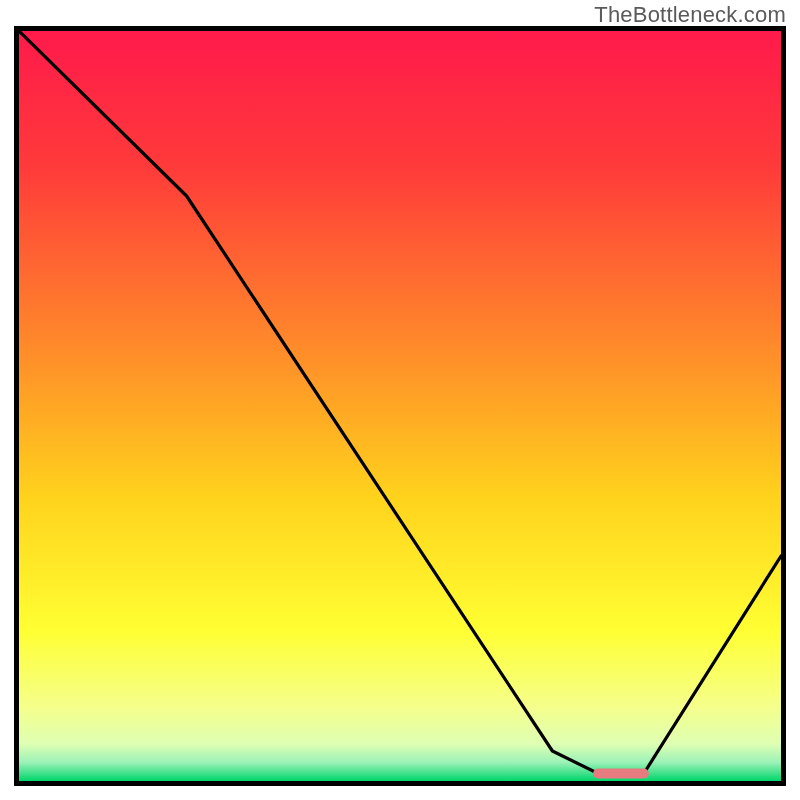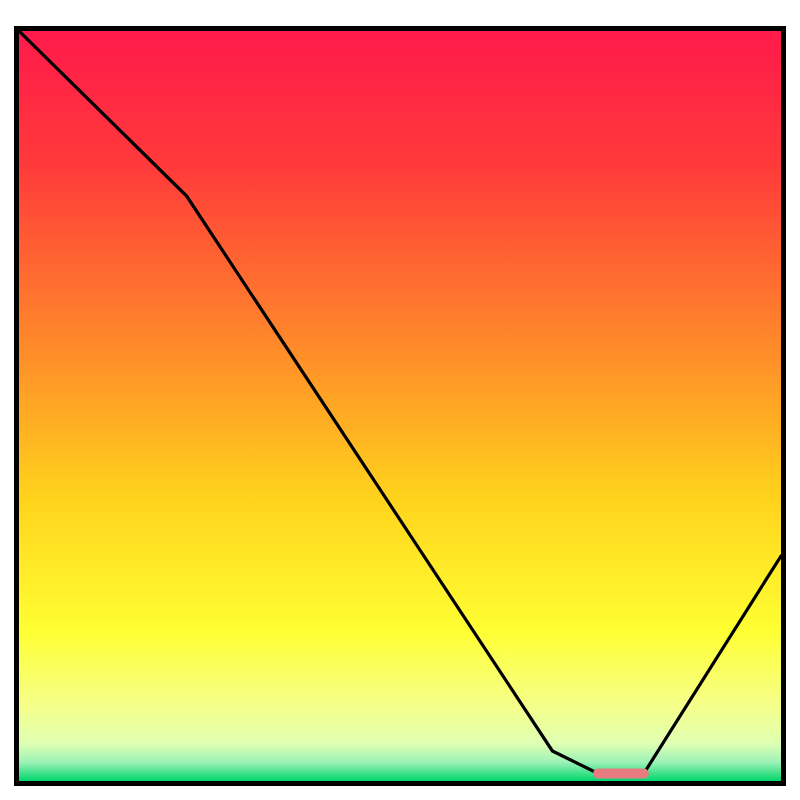--- a/index.html
+++ b/index.html
@@ -49,20 +49,21 @@
   }
   .marker {
     fill: none;
     stroke-linecap: round;
   }
 </style>
 </head>
 <body>
 
 <div class="frame">
+  <div class="watermark">TheBottleneck.com</div>
   <div class="plot-border">
     <svg class="chart" viewBox="0 0 762 750" preserveAspectRatio="none">
       <defs>
         <linearGradient id="bg-grad" x1="0" y1="0" x2="0" y2="1">
             <stop offset="0%" stop-color="#ff1a4b"></stop>
             <stop offset="18%" stop-color="#ff3a3a"></stop>
             <stop offset="42%" stop-color="#ff8a2a"></stop>
             <stop offset="62%" stop-color="#ffd21c"></stop>
             <stop offset="80%" stop-color="#ffff33"></stop>
             <stop offset="90%" stop-color="#f5ff8a"></stop>

